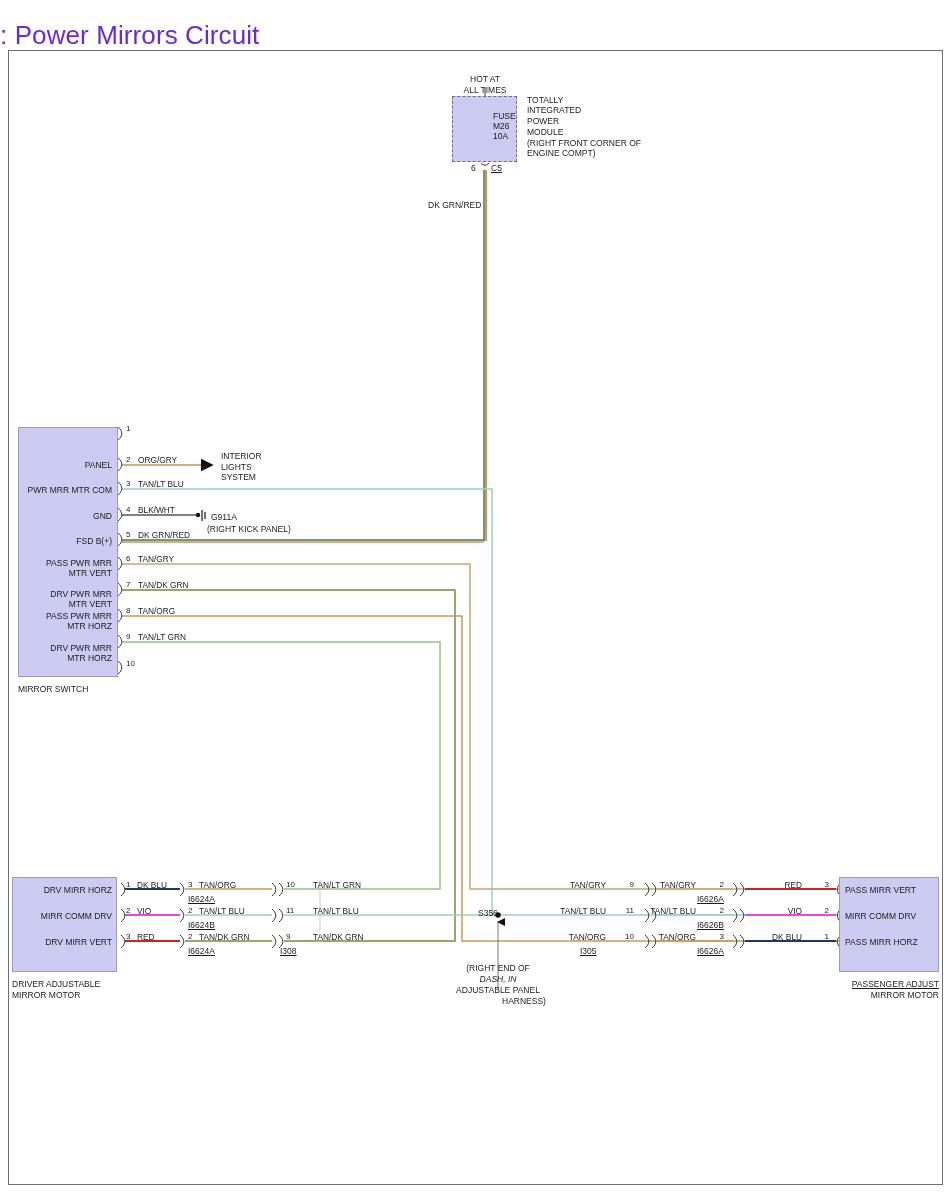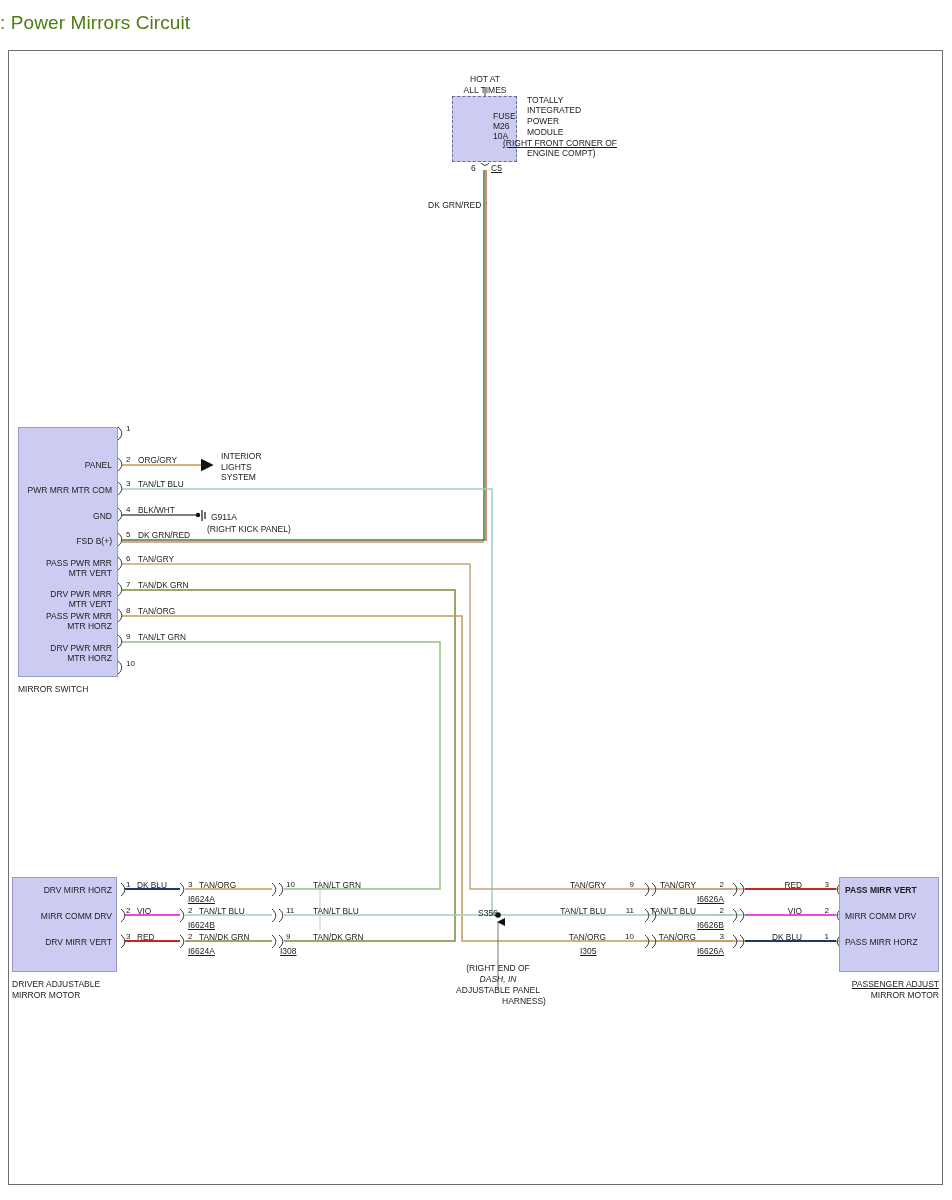--- a/index.html
+++ b/index.html
@@ -5,22 +5,22 @@
 <style>
   html,body{margin:0;padding:0;background:#ffffff;}
   body{
     width:952px;height:1200px;
     font-family:"Liberation Sans", sans-serif;
     color:#000;
     position:relative;
     overflow:hidden;
   }
   #page-title{
-    position:absolute;left:0px;top:12px;
-    font-size:19px;letter-spacing:0.1px;color:#4d7c0f;
+    position:absolute;left:0px;top:20px;
+    font-size:26px;letter-spacing:0.1px;color:#6d28d9;
     white-space:nowrap;
   }
   #diagram-frame{
     position:absolute;left:8px;top:50px;
     width:935px;height:1135px;
     border:1px solid #6d6f74;
     background:#fff;
     box-sizing:border-box;
   }
   #canvas{position:absolute;left:0;top:0;width:952px;height:1200px;}
@@ -204,21 +204,21 @@
 <div class="fusebox" style="left:452px;top:96px;width:65px;height:66px;"></div>
 <div class="lbl c" style="left:455px;top:74px;width:60px;">HOT AT</div>
 <div class="lbl c" style="left:455px;top:85px;width:60px;">ALL TIMES</div>
 <div class="lbl" style="left:493px;top:111px;">FUSE</div>
 <div class="lbl" style="left:493px;top:121px;">M26</div>
 <div class="lbl" style="left:493px;top:131px;">10A</div>
 <div class="lbl" style="left:527px;top:95px;">TOTALLY</div>
 <div class="lbl" style="left:527px;top:105px;">INTEGRATED</div>
 <div class="lbl" style="left:527px;top:116px;">POWER</div>
 <div class="lbl" style="left:527px;top:127px;">MODULE</div>
-<div class="lbl" style="left:503px;top:138px;text-decoration:underline;">(RIGHT FRONT CORNER OF</div>
+<div class="lbl" style="left:527px;top:138px;">(RIGHT FRONT CORNER OF</div>
 <div class="lbl" style="left:527px;top:148px;">ENGINE COMPT)</div>
 <div class="lbl" style="left:471px;top:163px;">6</div>
 <div class="lbl" style="left:491px;top:163px;text-decoration:underline;">C5</div>
 <div class="lbl" style="left:428px;top:200px;">DK GRN/RED</div>
 
 <div class="box" style="left:18px;top:427px;width:100px;height:250px;"></div>
 <div class="lbl" style="left:18px;top:684px;">MIRROR SWITCH</div>
 
 <div class="lbl pin-num" style="left:126px;top:424px;">1</div>
 <div class="lbl pin-num" style="left:126px;top:455px;">2</div>
@@ -301,21 +301,21 @@
 <div class="lbl" style="left:478px;top:908px;">S356</div>
 <div class="lbl c" style="left:443px;top:963px;width:110px;">(RIGHT END OF</div>
 <div class="lbl c" style="left:443px;top:974px;width:110px;font-style:italic;">DASH, IN</div>
 <div class="lbl c" style="left:443px;top:985px;width:110px;">ADJUSTABLE PANEL</div>
 <div class="lbl c" style="left:469px;top:996px;width:110px;">HARNESS)</div>
 
 <div class="box" style="left:839px;top:877px;width:100px;height:95px;"></div>
 <div class="lbl r" style="left:810px;top:979px;width:129px;text-decoration:underline;">PASSENGER ADJUST</div>
 <div class="lbl r" style="left:810px;top:990px;width:129px;">MIRROR MOTOR</div>
 
-<div class="lbl" style="left:845px;top:885px;font-weight:bold;">PASS MIRR VERT</div>
+<div class="lbl" style="left:845px;top:885px;">PASS MIRR VERT</div>
 <div class="lbl" style="left:845px;top:911px;">MIRR COMM DRV</div>
 <div class="lbl" style="left:845px;top:937px;">PASS MIRR HORZ</div>
 
 <div class="lbl pin-num r" style="left:805px;top:880px;width:24px;">3</div>
 <div class="lbl pin-num r" style="left:805px;top:906px;width:24px;">2</div>
 <div class="lbl pin-num r" style="left:805px;top:932px;width:24px;">1</div>
 
 <div class="lbl wlabel r" style="left:740px;top:880px;width:62px;">RED</div>
 <div class="lbl wlabel r" style="left:740px;top:906px;width:62px;">VIO</div>
 <div class="lbl wlabel r" style="left:740px;top:932px;width:62px;">DK BLU</div>

